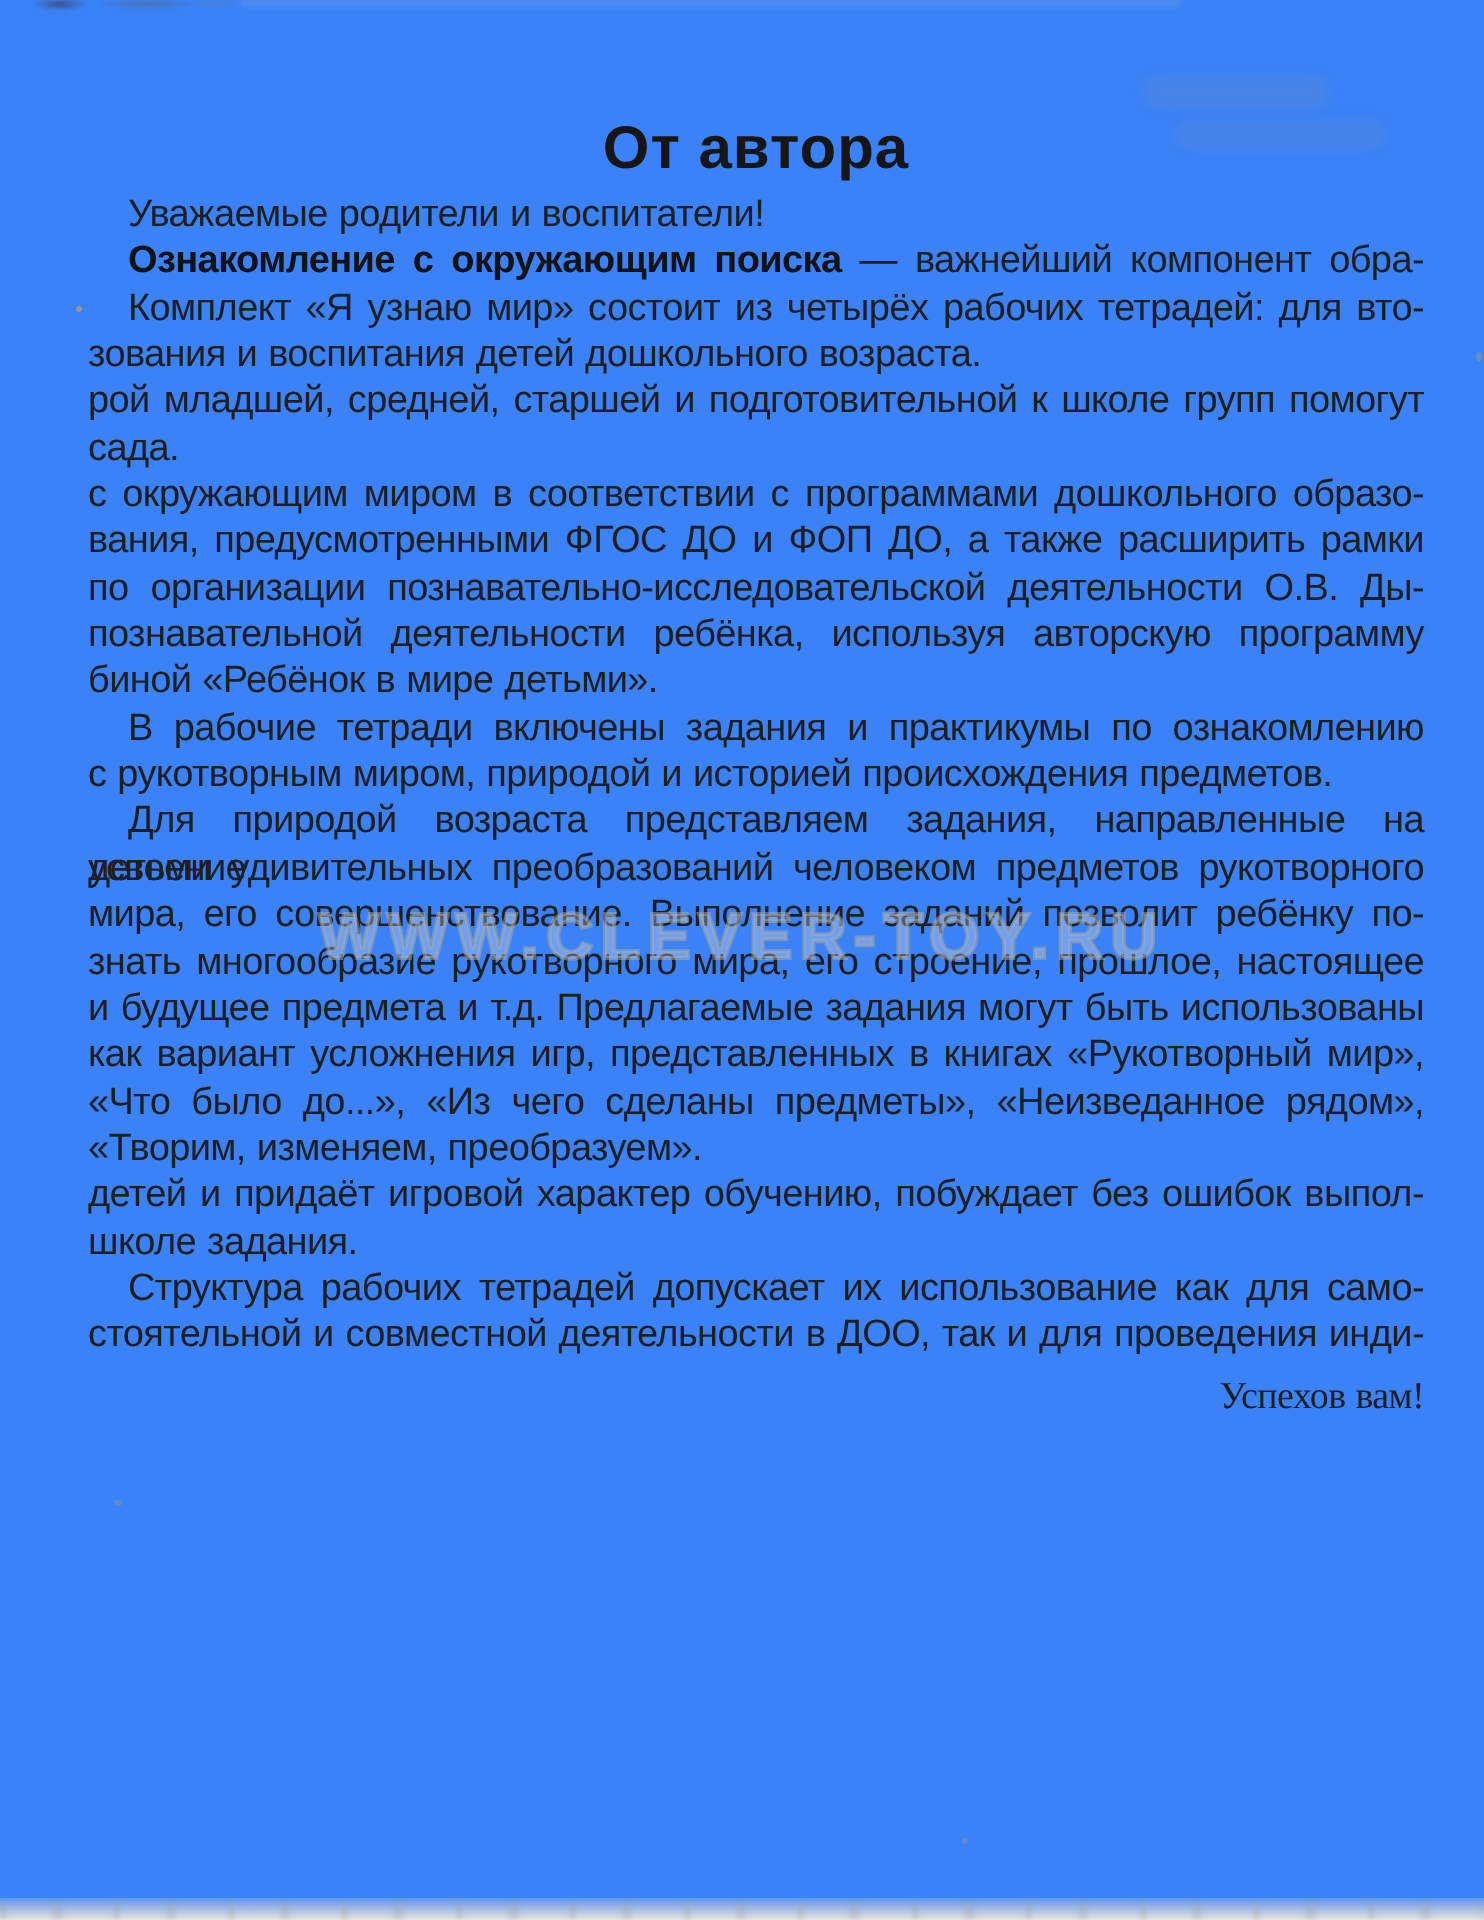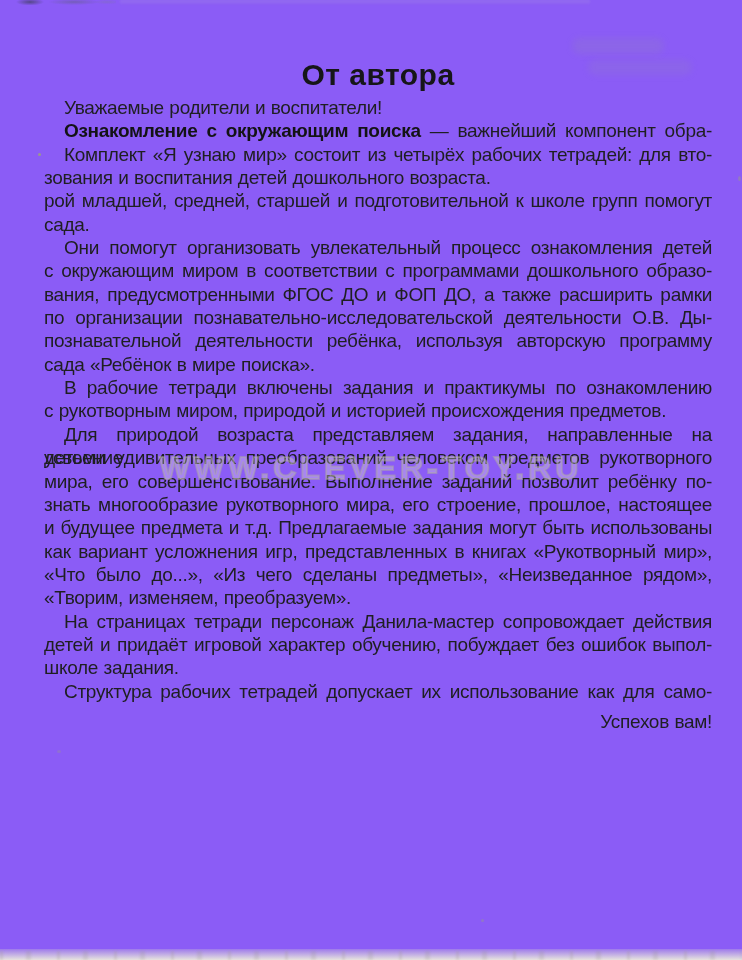--- a/index.html
+++ b/index.html
@@ -1,19 +1,19 @@
 <!DOCTYPE html>
 <html><head>
 <meta charset="utf-8">
 <style>
   html,body{margin:0;padding:0;}
   .page{
     position:relative;
     width:742px;height:960px;
-    background:#8b5cf6;
+    background:#3b82f6;
     overflow:hidden;
     font-family:"Liberation Sans", sans-serif;
     color:#1f1f21;
   }
   .title{
     position:absolute;top:38px;left:44px;width:668px;
     text-align:center;
     font-size:30px;font-weight:700;letter-spacing:.5px;
     color:#161618;
   }
@@ -21,21 +21,21 @@
     position:absolute;top:96px;left:44px;width:668px;
     font-size:19px;letter-spacing:-0.3px;
     word-spacing:0.5px;
   }
   .line{
     display:block;height:23.35px;line-height:23.35px;
     white-space:nowrap;overflow:visible;
   }
   .line.justify{white-space:normal;text-align:justify;text-align-last:justify;}
   .line.indent{text-indent:20px;}
-  .line.right{text-align:right;}
+  .line.right{text-align:right;font-family:Liberation Serif, serif;}
   .line.gap{margin-top:7px;}
   .line b{font-weight:700;color:#131315;}
   .watermark{
     position:absolute;top:450px;left:0;width:742px;
     text-align:center;
     font-size:32px;font-weight:700;letter-spacing:4px;
     color:rgba(236,233,227,0.30);
     -webkit-text-stroke:2px rgba(176,171,161,0.50);
     pointer-events:none;
     z-index:5;
@@ -91,40 +91,39 @@
 
   <h1 class="title">От автора</h1>
 
   <div class="body-text">
       <div class="line indent">Уважаемые родители и воспитатели!</div>
       <div class="line indent justify"><b>Ознакомление с окружающим поиска</b> — важнейший компонент обра-</div>
       <div class="line indent justify">Комплект «Я узнаю мир» состоит из четырёх рабочих тетрадей: для вто-</div>
       <div class="line">зования и воспитания детей дошкольного возраста.</div>
       <div class="line justify">рой младшей, средней, старшей и подготовительной к школе групп помогут</div>
       <div class="line">сада.</div>
-      <div class="line indent justify">Они помогут организовать увлекательный процесс ознакомления детей</div>
       <div class="line justify">с окружающим миром в соответствии с программами дошкольного образо-</div>
       <div class="line justify">вания, предусмотренными ФГОС ДО и ФОП ДО, а также расширить рамки</div>
       <div class="line justify">по организации познавательно-исследовательской деятельности О.В. Ды-</div>
       <div class="line justify">познавательной деятельности ребёнка, используя авторскую программу</div>
-      <div class="line">сада «Ребёнок в мире поиска».</div>
+      <div class="line">биной «Ребёнок в мире детьми».</div>
       <div class="line indent justify">В рабочие тетради включены задания и практикумы по ознакомлению</div>
       <div class="line">с рукотворным миром, природой и историей происхождения предметов.</div>
       <div class="line indent justify">Для природой возраста представляем задания, направленные на усвоение</div>
       <div class="line justify">детьми удивительных преобразований человеком предметов рукотворного</div>
       <div class="line justify">мира, его совершенствование. Выполнение заданий позволит ребёнку по-</div>
       <div class="line justify">знать многообразие рукотворного мира, его строение, прошлое, настоящее</div>
       <div class="line justify">и будущее предмета и т.д. Предлагаемые задания могут быть использованы</div>
       <div class="line justify">как вариант усложнения игр, представленных в книгах «Рукотворный мир»,</div>
       <div class="line justify">«Что было до...», «Из чего сделаны предметы», «Неизведанное рядом»,</div>
       <div class="line">«Творим, изменяем, преобразуем».</div>
-      <div class="line indent justify">На страницах тетради персонаж Данила-мастер сопровождает действия</div>
       <div class="line justify">детей и придаёт игровой характер обучению, побуждает без ошибок выпол-</div>
       <div class="line">школе задания.</div>
       <div class="line indent justify">Структура рабочих тетрадей допускает их использование как для само-</div>
+      <div class="line justify">стоятельной и совместной деятельности в ДОО, так и для проведения инди-</div>
       <div class="line right gap">Успехов вам!</div>
     </div>
 
   <div class="watermark">WWW.CLEVER-TOY.RU</div>
 
   <span class="speck speck-1"></span>
   <span class="speck speck-2"></span>
   <span class="speck speck-3"></span>
   <span class="speck speck-4"></span>
 

